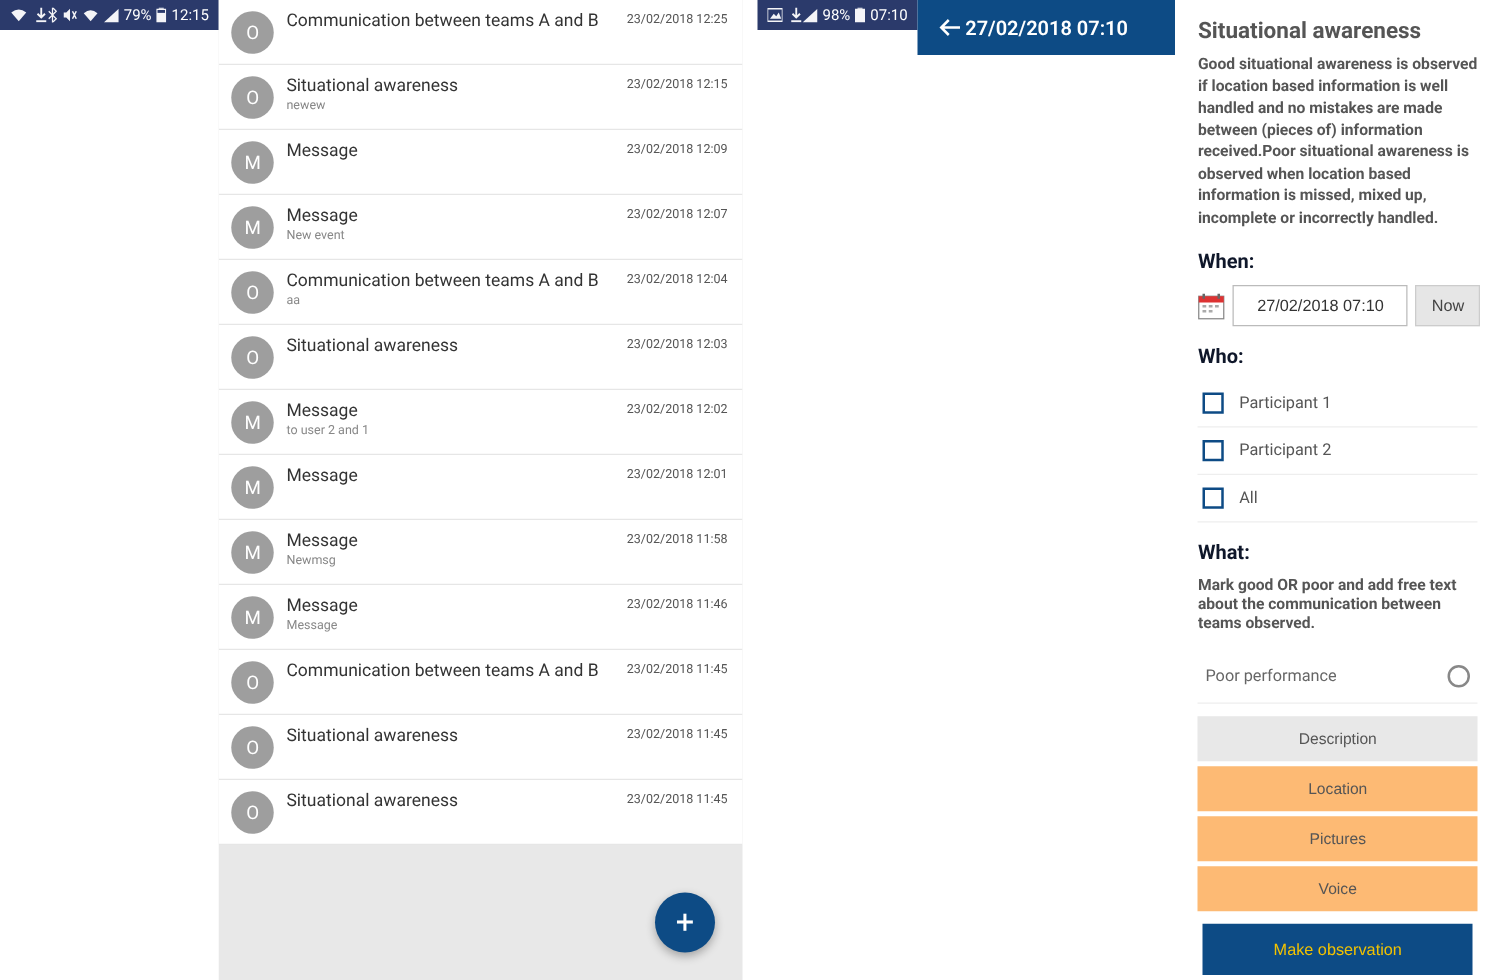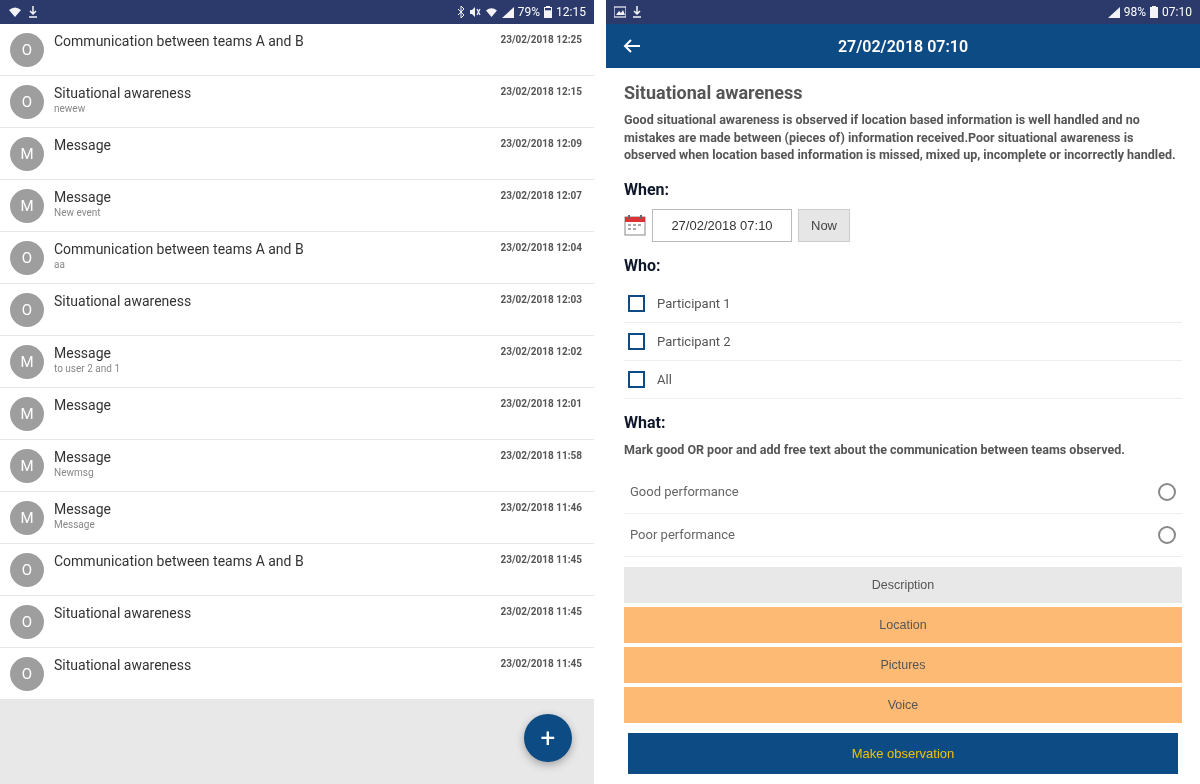--- a/index.html
+++ b/index.html
@@ -1,18 +1,18 @@
 <!DOCTYPE html>
 <html><head>
 <meta charset="utf-8">
 <style>
   * { box-sizing: border-box; margin: 0; padding: 0; }
   html, body { width: 1200px; height: 784px; font-family: Roboto, Arial, sans-serif; overflow: hidden; background: #fff; }
   .container { display: flex; width: 1200px; height: 784px; }
-  .pane { position: relative; height: 784px; background: #fff; display: flex; flex-direction: column; }
+  .pane { position: relative; height: 784px; background: #fff; display: flex; flex-direction: row; }
   .pane-left { width: 594px; border-right: 0; }
   .gap { width: 12px; background: #fff; }
   .pane-right { width: 594px; }
 
   .statusbar { height: 24px; background: #2b3a6b; color: #fff; display: flex; align-items: center; justify-content: space-between; padding: 0 8px; font-size: 12px; }
   .statusbar .left { display: flex; gap: 6px; align-items: center; }
   .statusbar .right { display: flex; gap: 4px; align-items: center; }
   .status-icon { opacity: 0.95; }
 
   .appbar { height: 44px; background: #0d4b85; color: #fff; display: flex; align-items: center; padding: 0 14px; }
@@ -20,21 +20,21 @@
   .appbar .title { flex: 1; text-align: center; font-size: 16px; font-weight: 600; }
   .appbar .spacer-right { width: 24px; }
 
   .list { flex: 1; overflow-y: auto; background: #e8e8e8; }
   .list-inner { background: #fff; }
   .row { display: flex; align-items: flex-start; padding: 8px 12px 8px 10px; border-bottom: 1px solid #e6e6e6; background: #fff; min-height: 42px; }
   .avatar { width: 34px; height: 34px; border-radius: 50%; background: #9e9e9e; color: #fff; display: flex; align-items: center; justify-content: center; font-size: 15px; flex-shrink: 0; margin-right: 10px; margin-top: 1px; }
   .row-content { flex: 1; min-width: 0; }
   .row-title { font-size: 14px; color: #333; line-height: 18px; }
   .row-sub { font-size: 10px; color: #888; line-height: 13px; }
-  .row-time { font-size: 10px; color: #555; text-align: right; padding-left: 8px; padding-top: 2px; font-weight: bold; }
+  .row-time { font-size: 10px; color: #555; text-align: right; padding-left: 8px; padding-top: 2px; }
 
   .fab { position: absolute; right: 22px; bottom: 22px; width: 48px; height: 48px; border-radius: 50%; background: #0d4b85; color: #fff; display: flex; align-items: center; justify-content: center; font-size: 26px; box-shadow: 0 3px 8px rgba(0,0,0,0.3); cursor: pointer; }
 
   .detail { flex: 1; overflow-y: auto; padding: 14px 18px 14px 18px; color: #555; }
   .detail h2 { font-size: 18px; color: #555; font-weight: 700; margin-bottom: 8px; }
   .detail .desc { font-size: 12.5px; font-weight: 700; color: #555; line-height: 1.4; margin-bottom: 16px; }
   .section-label { font-size: 16px; font-weight: 700; color: #0f172a; margin: 14px 0 10px; }
 
   .when-row { display: flex; align-items: center; gap: 6px; margin-top: 8px; }
   .cal-icon { width: 22px; height: 22px; }
@@ -298,24 +298,20 @@
           <div class="who-item">
             <span class="checkbox"></span>
             <span class="who-label">All</span>
           </div>
         </div>
 
       <div class="section-label">What:</div>
       <div class="what-desc">Mark good OR poor and add free text about the communication between teams observed.</div>
 
       <div class="radio-row">
-        <span class="radio-label">Good performance</span>
-        <span class="radio"></span>
-      </div>
-      <div class="radio-row">
         <span class="radio-label">Poor performance</span>
         <span class="radio"></span>
       </div>
 
       <button class="gray-btn first">Description</button>
       <button class="gray-btn">Location</button>
       <button class="gray-btn">Pictures</button>
       <button class="gray-btn">Voice</button>
 
       <button class="submit-btn">Make observation</button>

